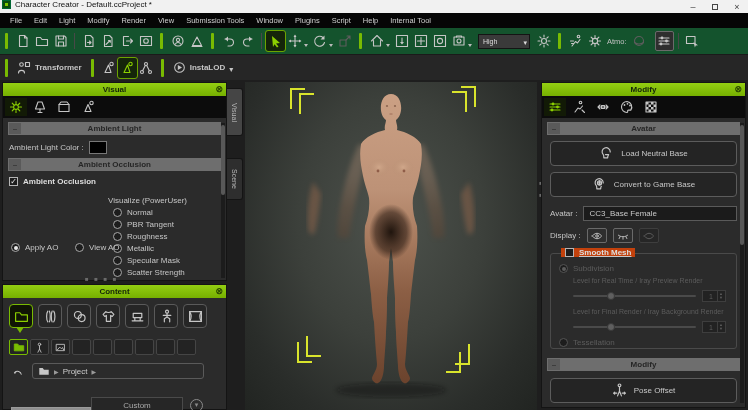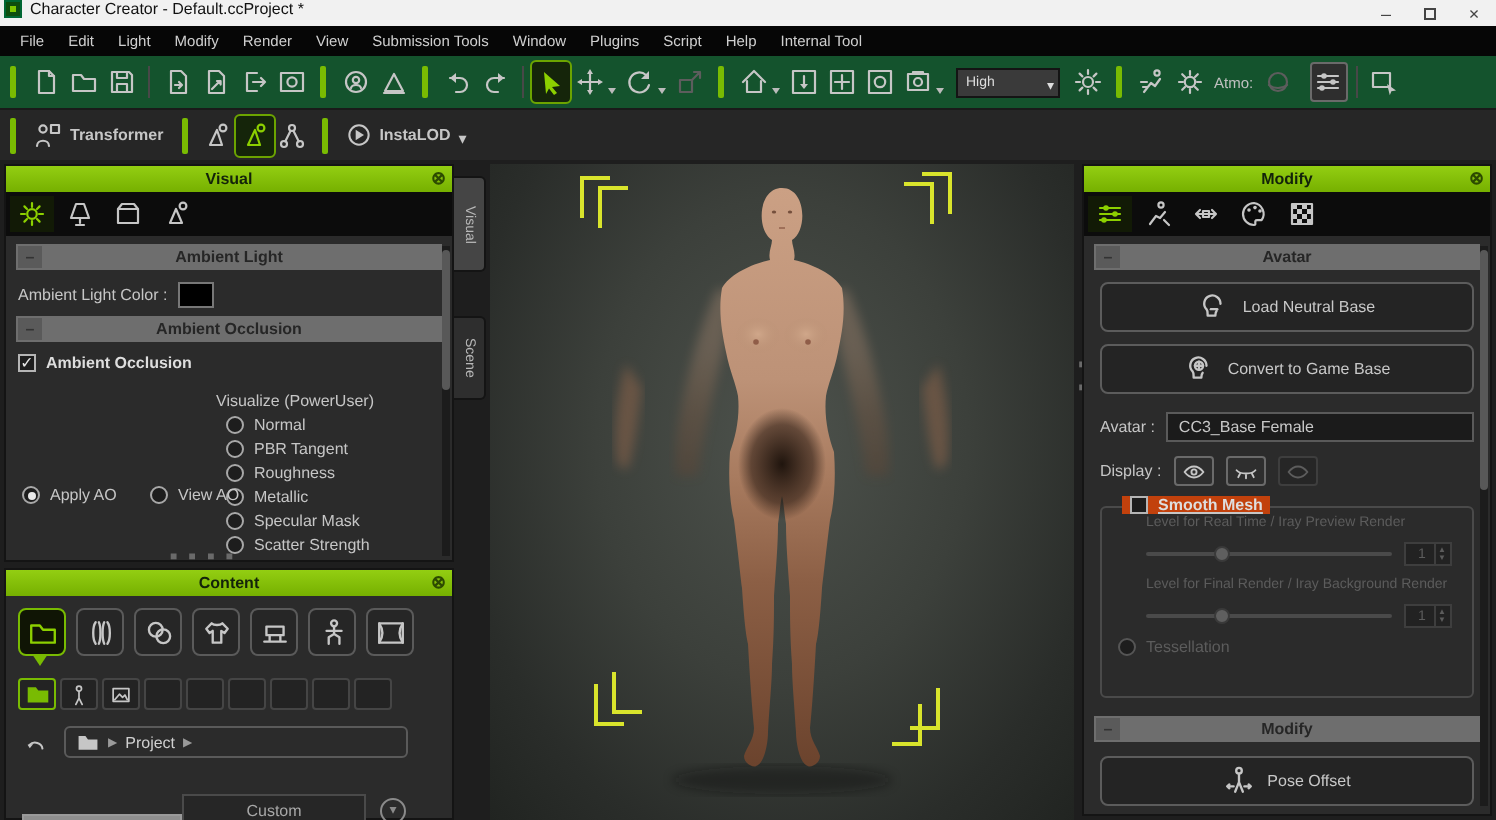--- a/index.html
+++ b/index.html
@@ -698,20 +698,26 @@
           <svg width="12" height="12" viewBox="0 0 14 14">
             <path d="M1.5 7S4 3.8 7 3.8 12.5 7 12.5 7 10 10.2 7 10.2 1.5 7 1.5 7z"></path>
           </svg>
         </div>
     </div>
     <div class="gbox" style="margin:10px 8px 0 8px;height:96px;">
       <div class="flex" style="position:absolute;top:-6px;left:10px;background:#c2410c;padding:0 4px;gap:5px;text-decoration:underline;">
         <span class="chk"></span>
         <span class="lbl bold">Smooth Mesh</span>
       </div>
+      <div class="flex dis" style="margin:10px 0 0 8px;gap:5px;">
+        <span class="rad">
+            <span class="dot"></span>
+          </span>
+          <span>Subdivision</span>
+      </div>
       <div class="dis" style="margin:4px 0 0 22px;font-size:7px;">Level for Real Time / Iray Preview Render</div>
       <div class="flex" style="margin:6px 10px 0 22px;gap:6px;">
         <div class="slider" style="flex:1;">
             <div class="th" style="left:28%;"></div>
           </div>
         <div class="spin">
             <span style="margin-right:6px;">1</span>
             <span class="arr">▲<br>▼</span>
           </div>
       </div>

